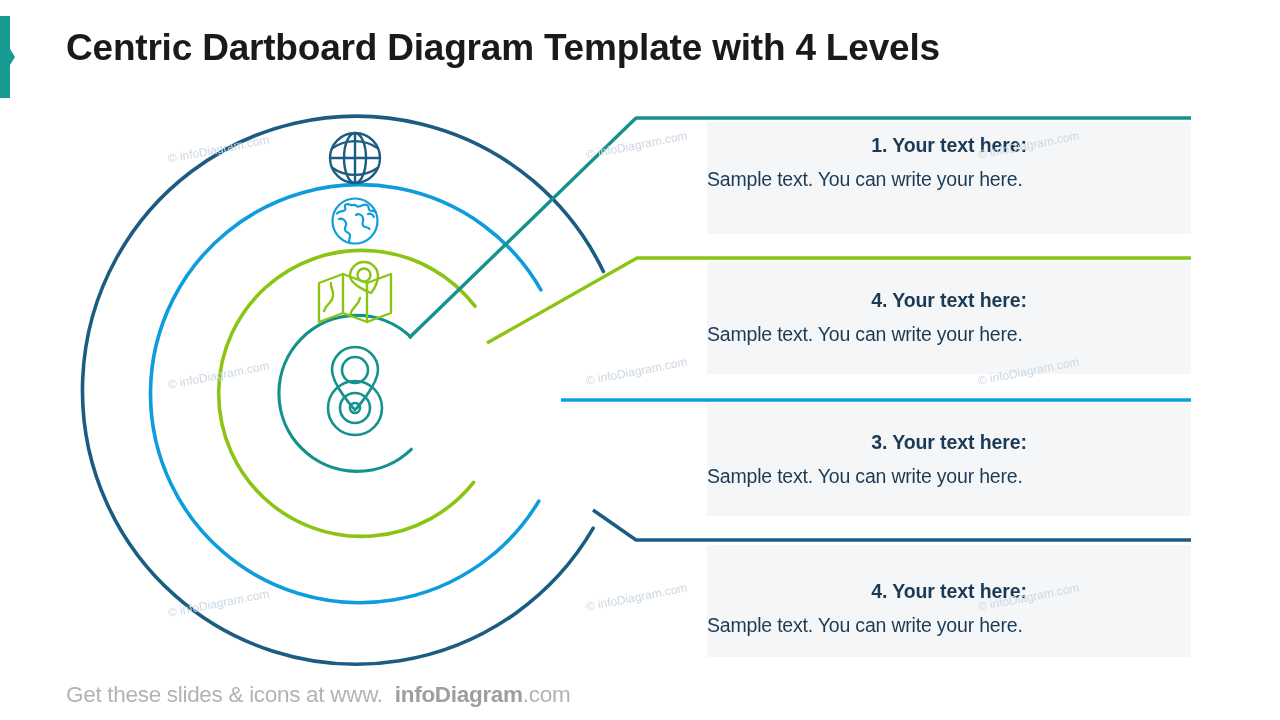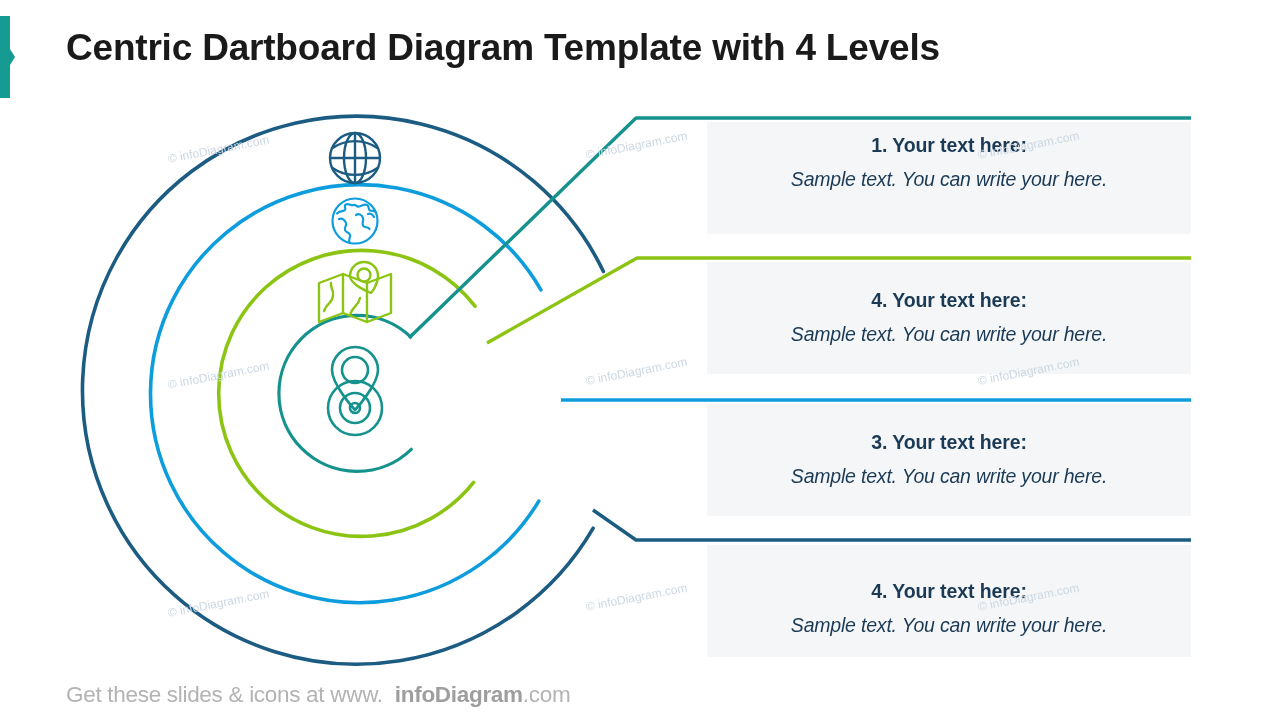--- a/index.html
+++ b/index.html
@@ -57,26 +57,24 @@
     box-sizing: border-box;
   }
   .box-title {
     text-align: center;
     font-size: 19.5px;
     font-weight: bold;
     color: #1b3a55;
     letter-spacing: -0.1px;
   }
   .box-body {
-    text-align: center;
     font-size: 19.5px;
     font-weight: 400;
     color: #1b3a55;
     letter-spacing: -0.2px;
-    font-style: italic;
   }
 
   #box-1 { top: 122px;  height: 112px; }
   #box-2 { top: 262px;  height: 112px; }
   #box-3 { top: 404px;  height: 112px; }
   #box-4 { top: 545px;  height: 112px; }
 
   #box-1 .box-title { margin-top: 12px; }
   #box-1 .box-body  { margin-top: 11px; }
   #box-2 .box-title { margin-top: 27px; }

